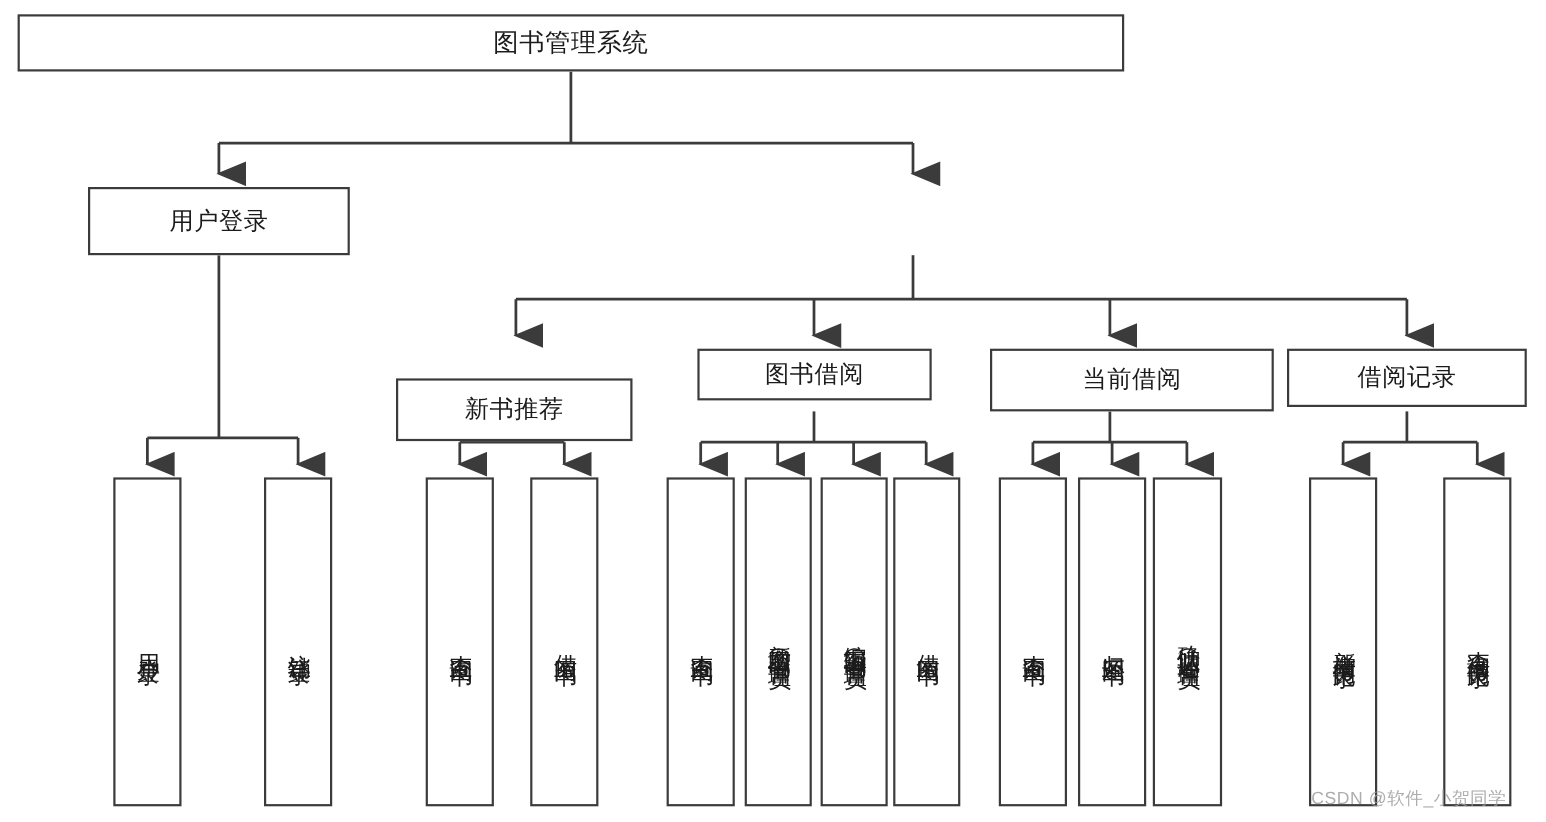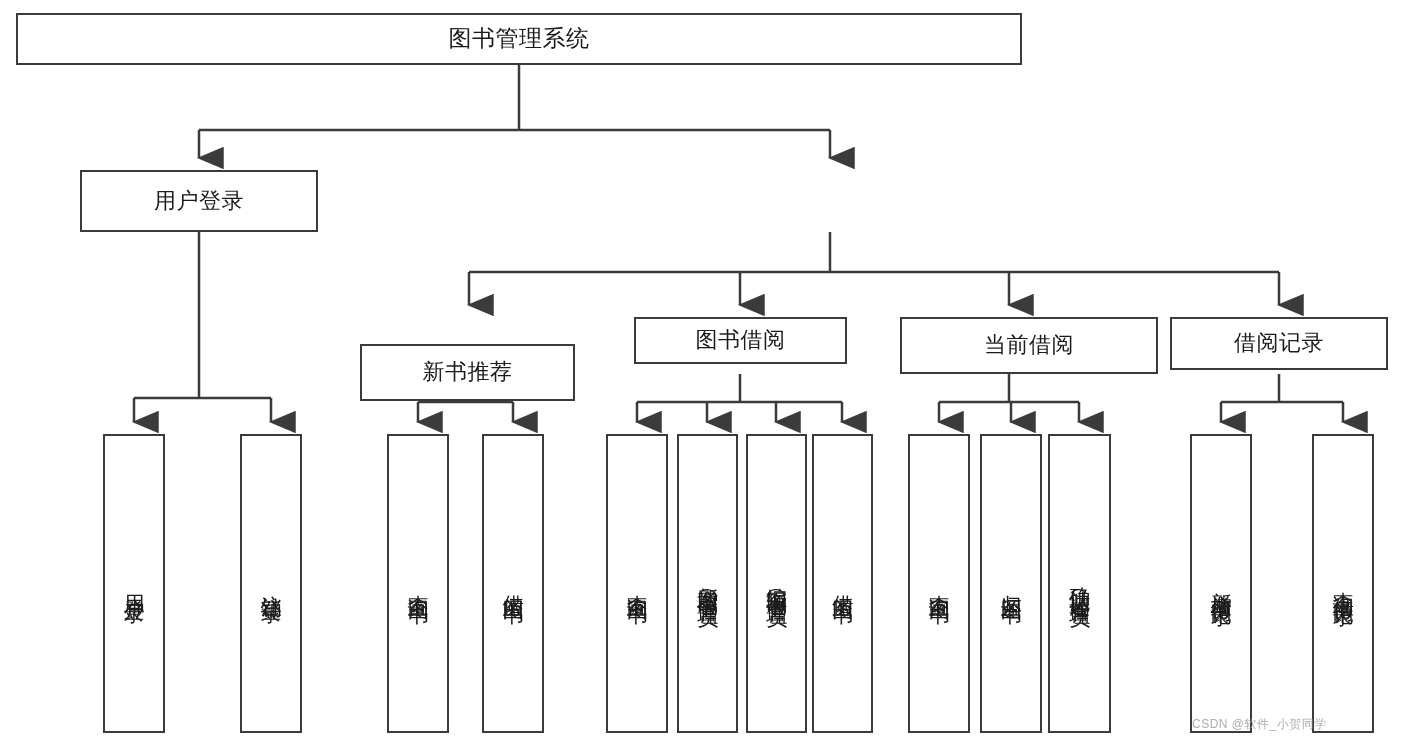--- a/index.html
+++ b/index.html
@@ -51,21 +51,21 @@
     text-orientation: upright;
     letter-spacing: 3px;
     line-height: 1.25;
     white-space: nowrap;
   }
   .title-box .node-label-h {
     font-size: 23px;
   }
   .watermark {
     position: absolute;
-    font-size: 12px;
+    font-size: 16px;
     color: #9b9b9b;
     opacity: 0.82;
     white-space: nowrap;
     pointer-events: none;
     letter-spacing: 0.5px;
   }
 </style>
 </head>
 <body>
 

